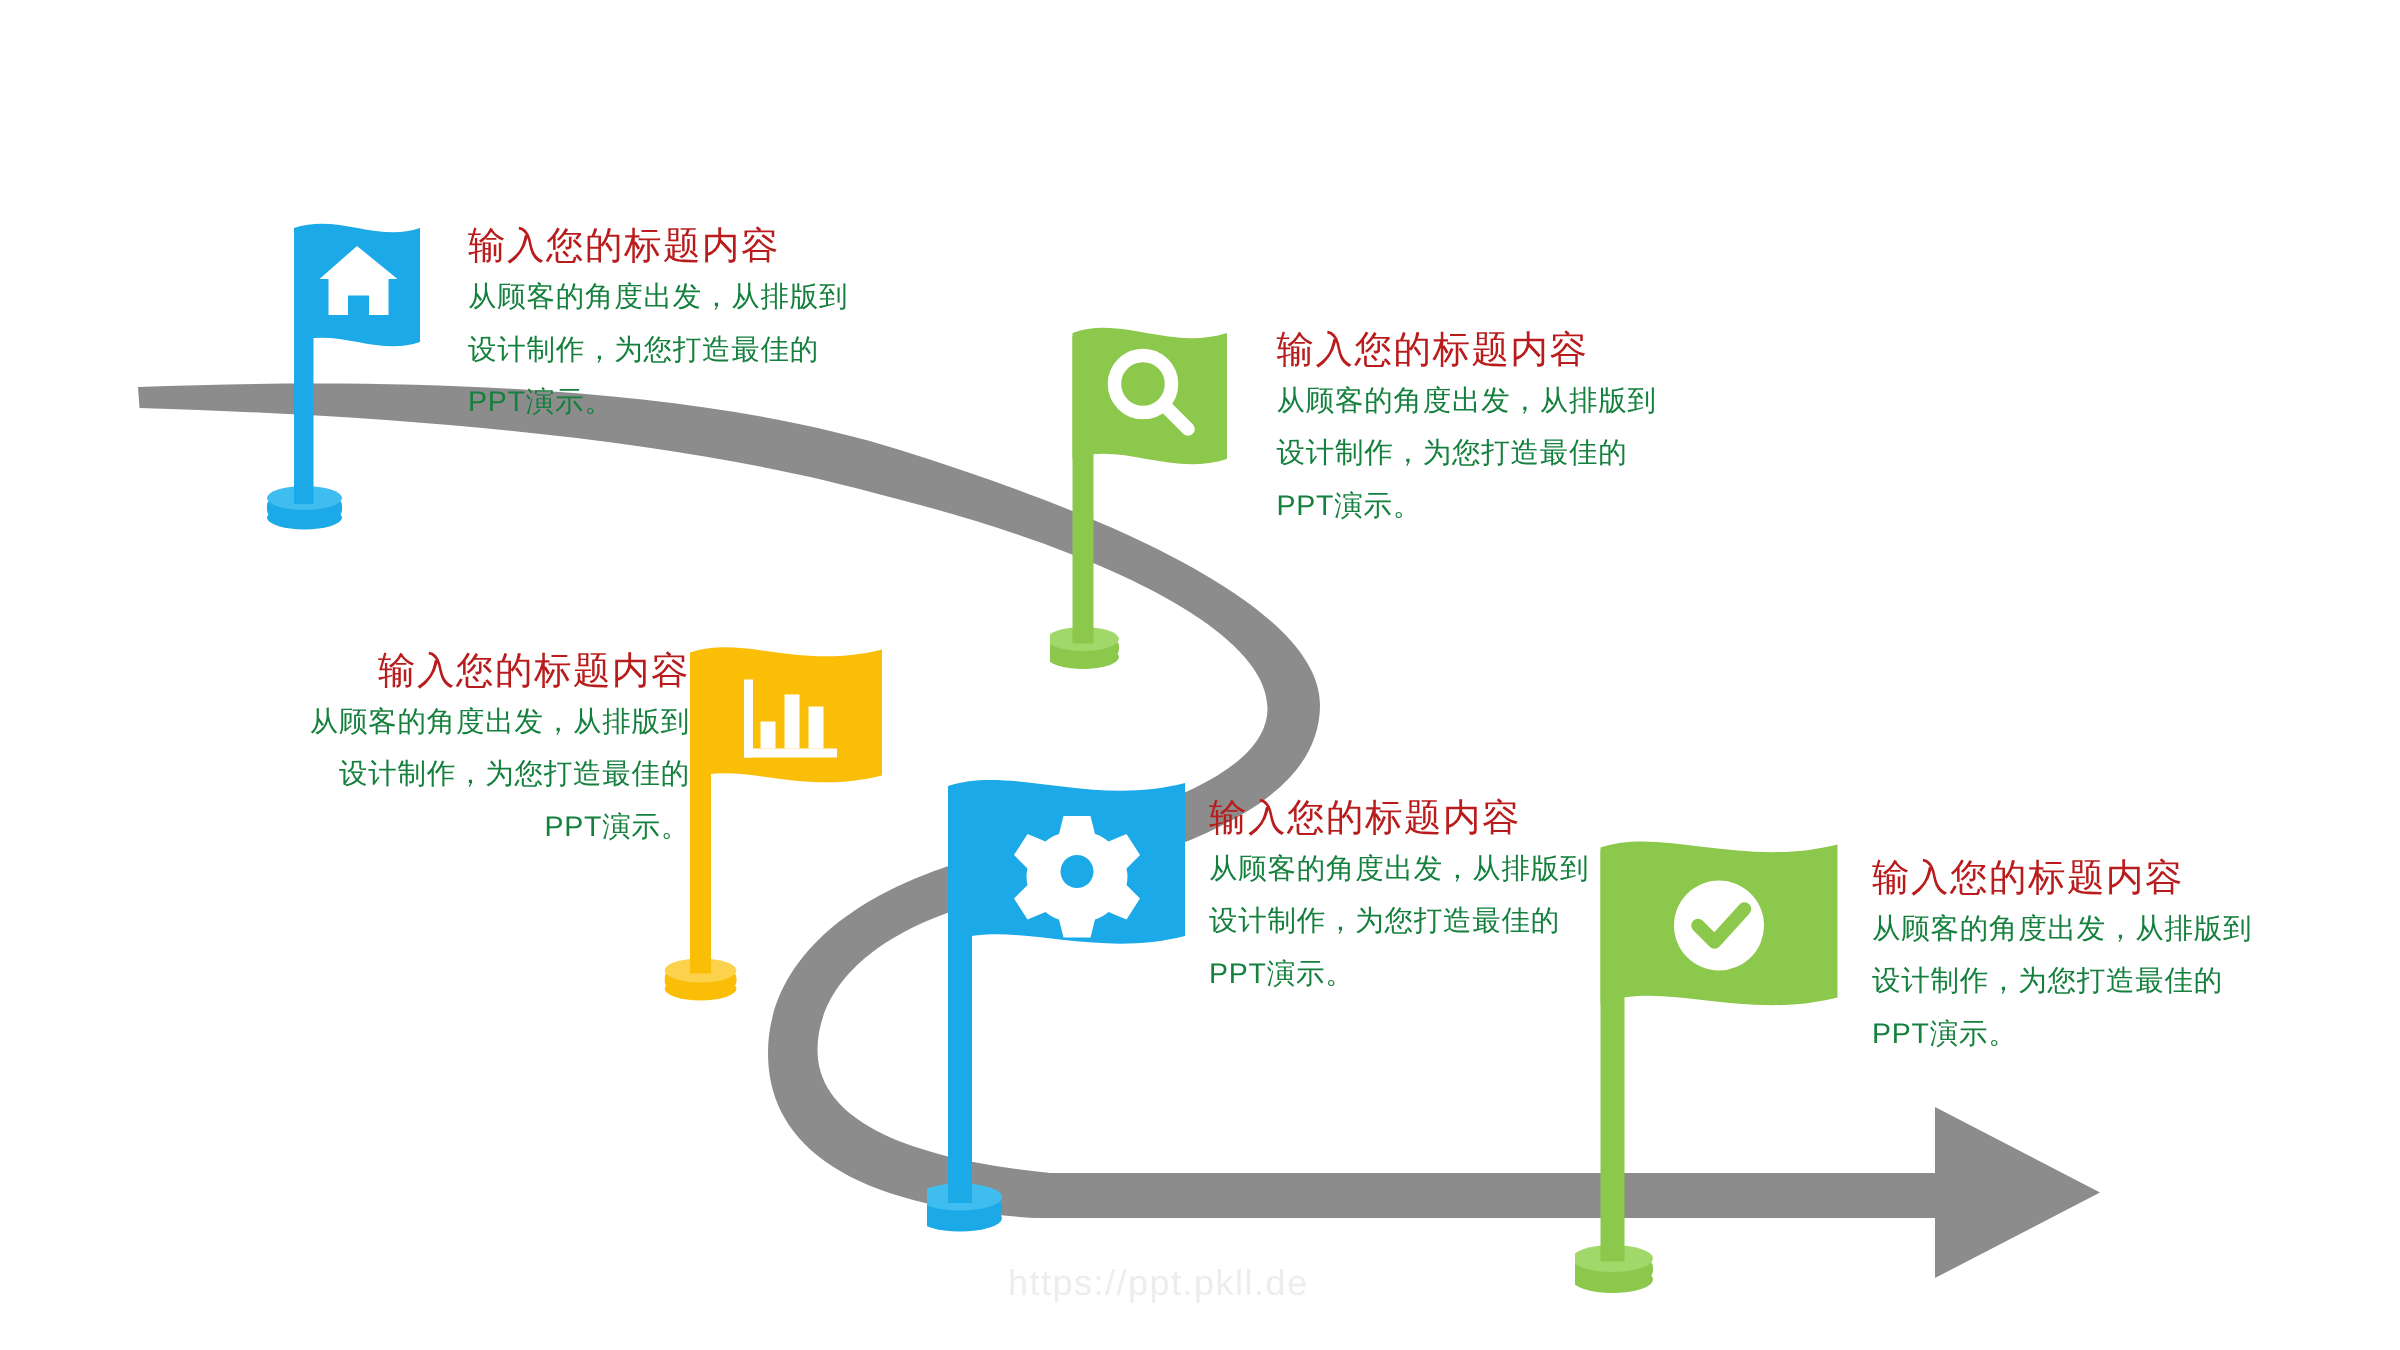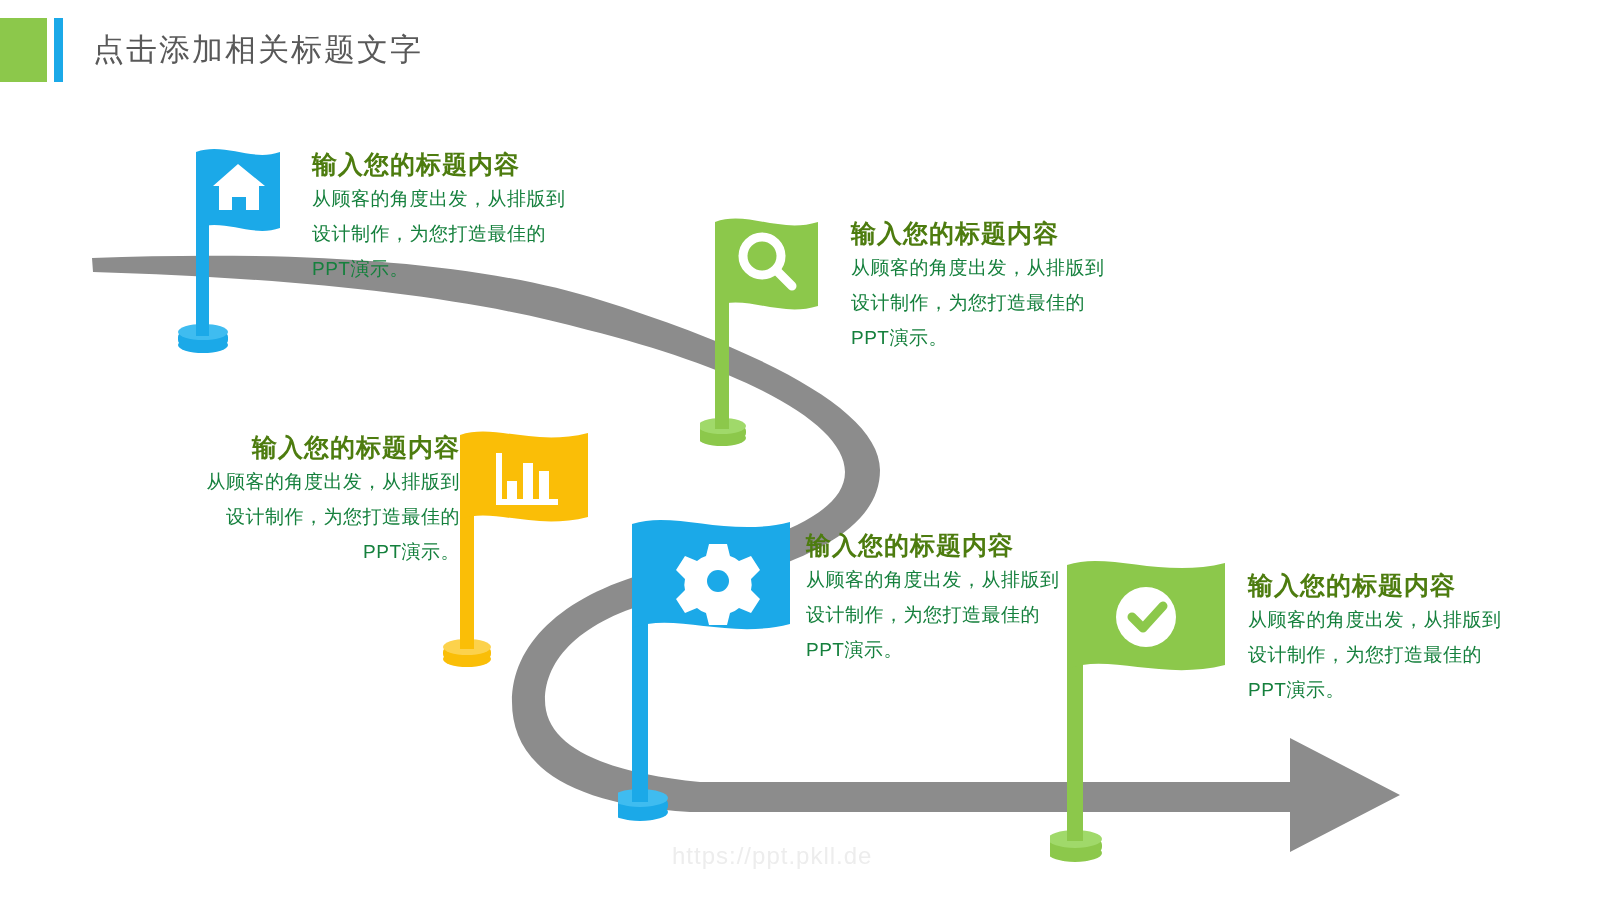--- a/index.html
+++ b/index.html
@@ -24,22 +24,22 @@
 
   
   .road { position:absolute; left:0; top:0; width:1600px; height:900px; pointer-events:none; }
 
   
   .flag-group { position:absolute; }
   .flag-svg { display:block; }
 
   .txt { position:absolute; }
   .txt .t-title {
-    font-size:25px; color:#4d7c0f; line-height:34px;
-    white-space:nowrap; letter-spacing:1px; font-weight:700;
+    font-size:25px; color:#b91c1c; line-height:34px;
+    white-space:nowrap; letter-spacing:1px; font-weight:400;
   }
   .txt .t-body {
     font-size:19px; color:#15803d; line-height:35px; letter-spacing:0.5px;
   }
   .txt .t-body div { white-space:nowrap; }
   .txt.right-align { text-align:right; }
 
   
   #grp1 { left:170px; top:140px; }
   #txt1 { left:312px; top:147px; width:300px; }
@@ -60,25 +60,20 @@
     position:absolute; left:672px; top:842px;
     font-size:24px; color:#EDEDED; letter-spacing:1px;
     white-space:nowrap;
   }
 </style>
 </head>
 <body>
 
 <div class="slide">
 
-  <div class="header">
-    <div class="header-green"></div>
-    <div class="header-blue"></div>
-    <div class="header-title">点击添加相关标题文字</div>
-  </div>
 
   <svg class="road" viewBox="0 0 1600 900">
 
     <path d="
       M 92,258
       C 300,250 480,262 600,300
       C 760,350 880,410 880,470
       C 880,545 760,575 660,600
       C 580,620 545,660 545,700
       C 545,745 600,772 700,782

